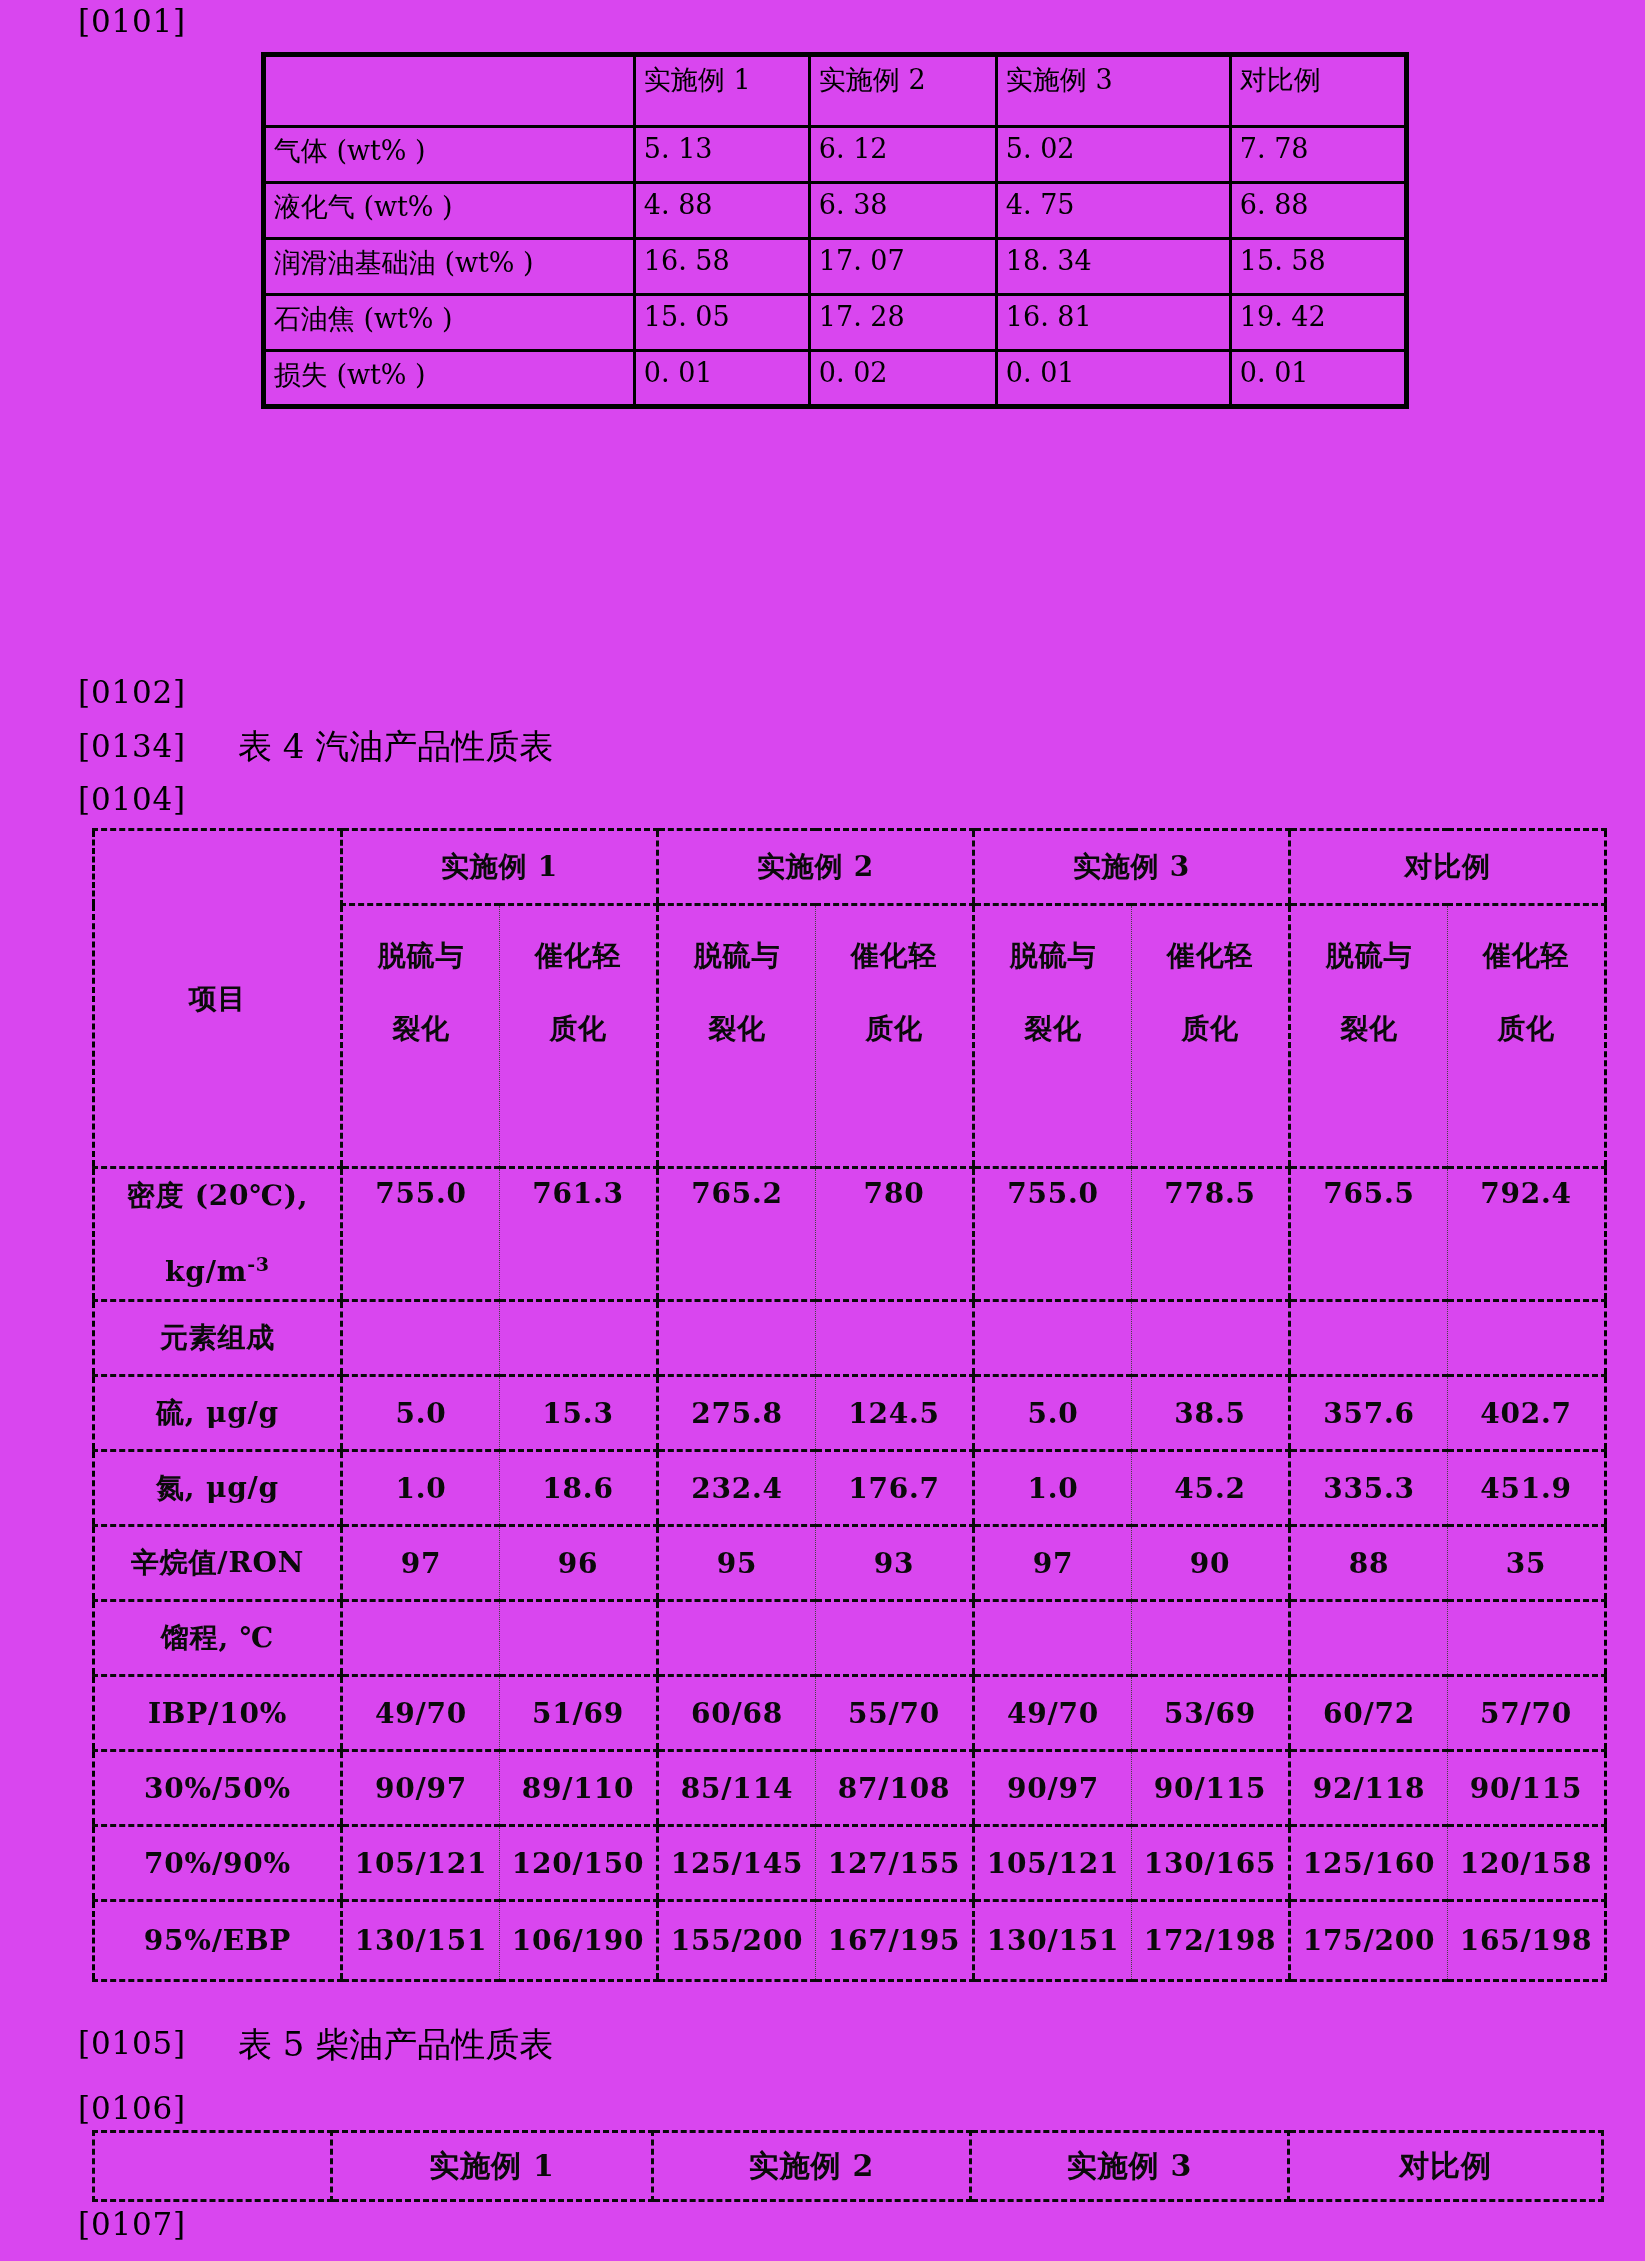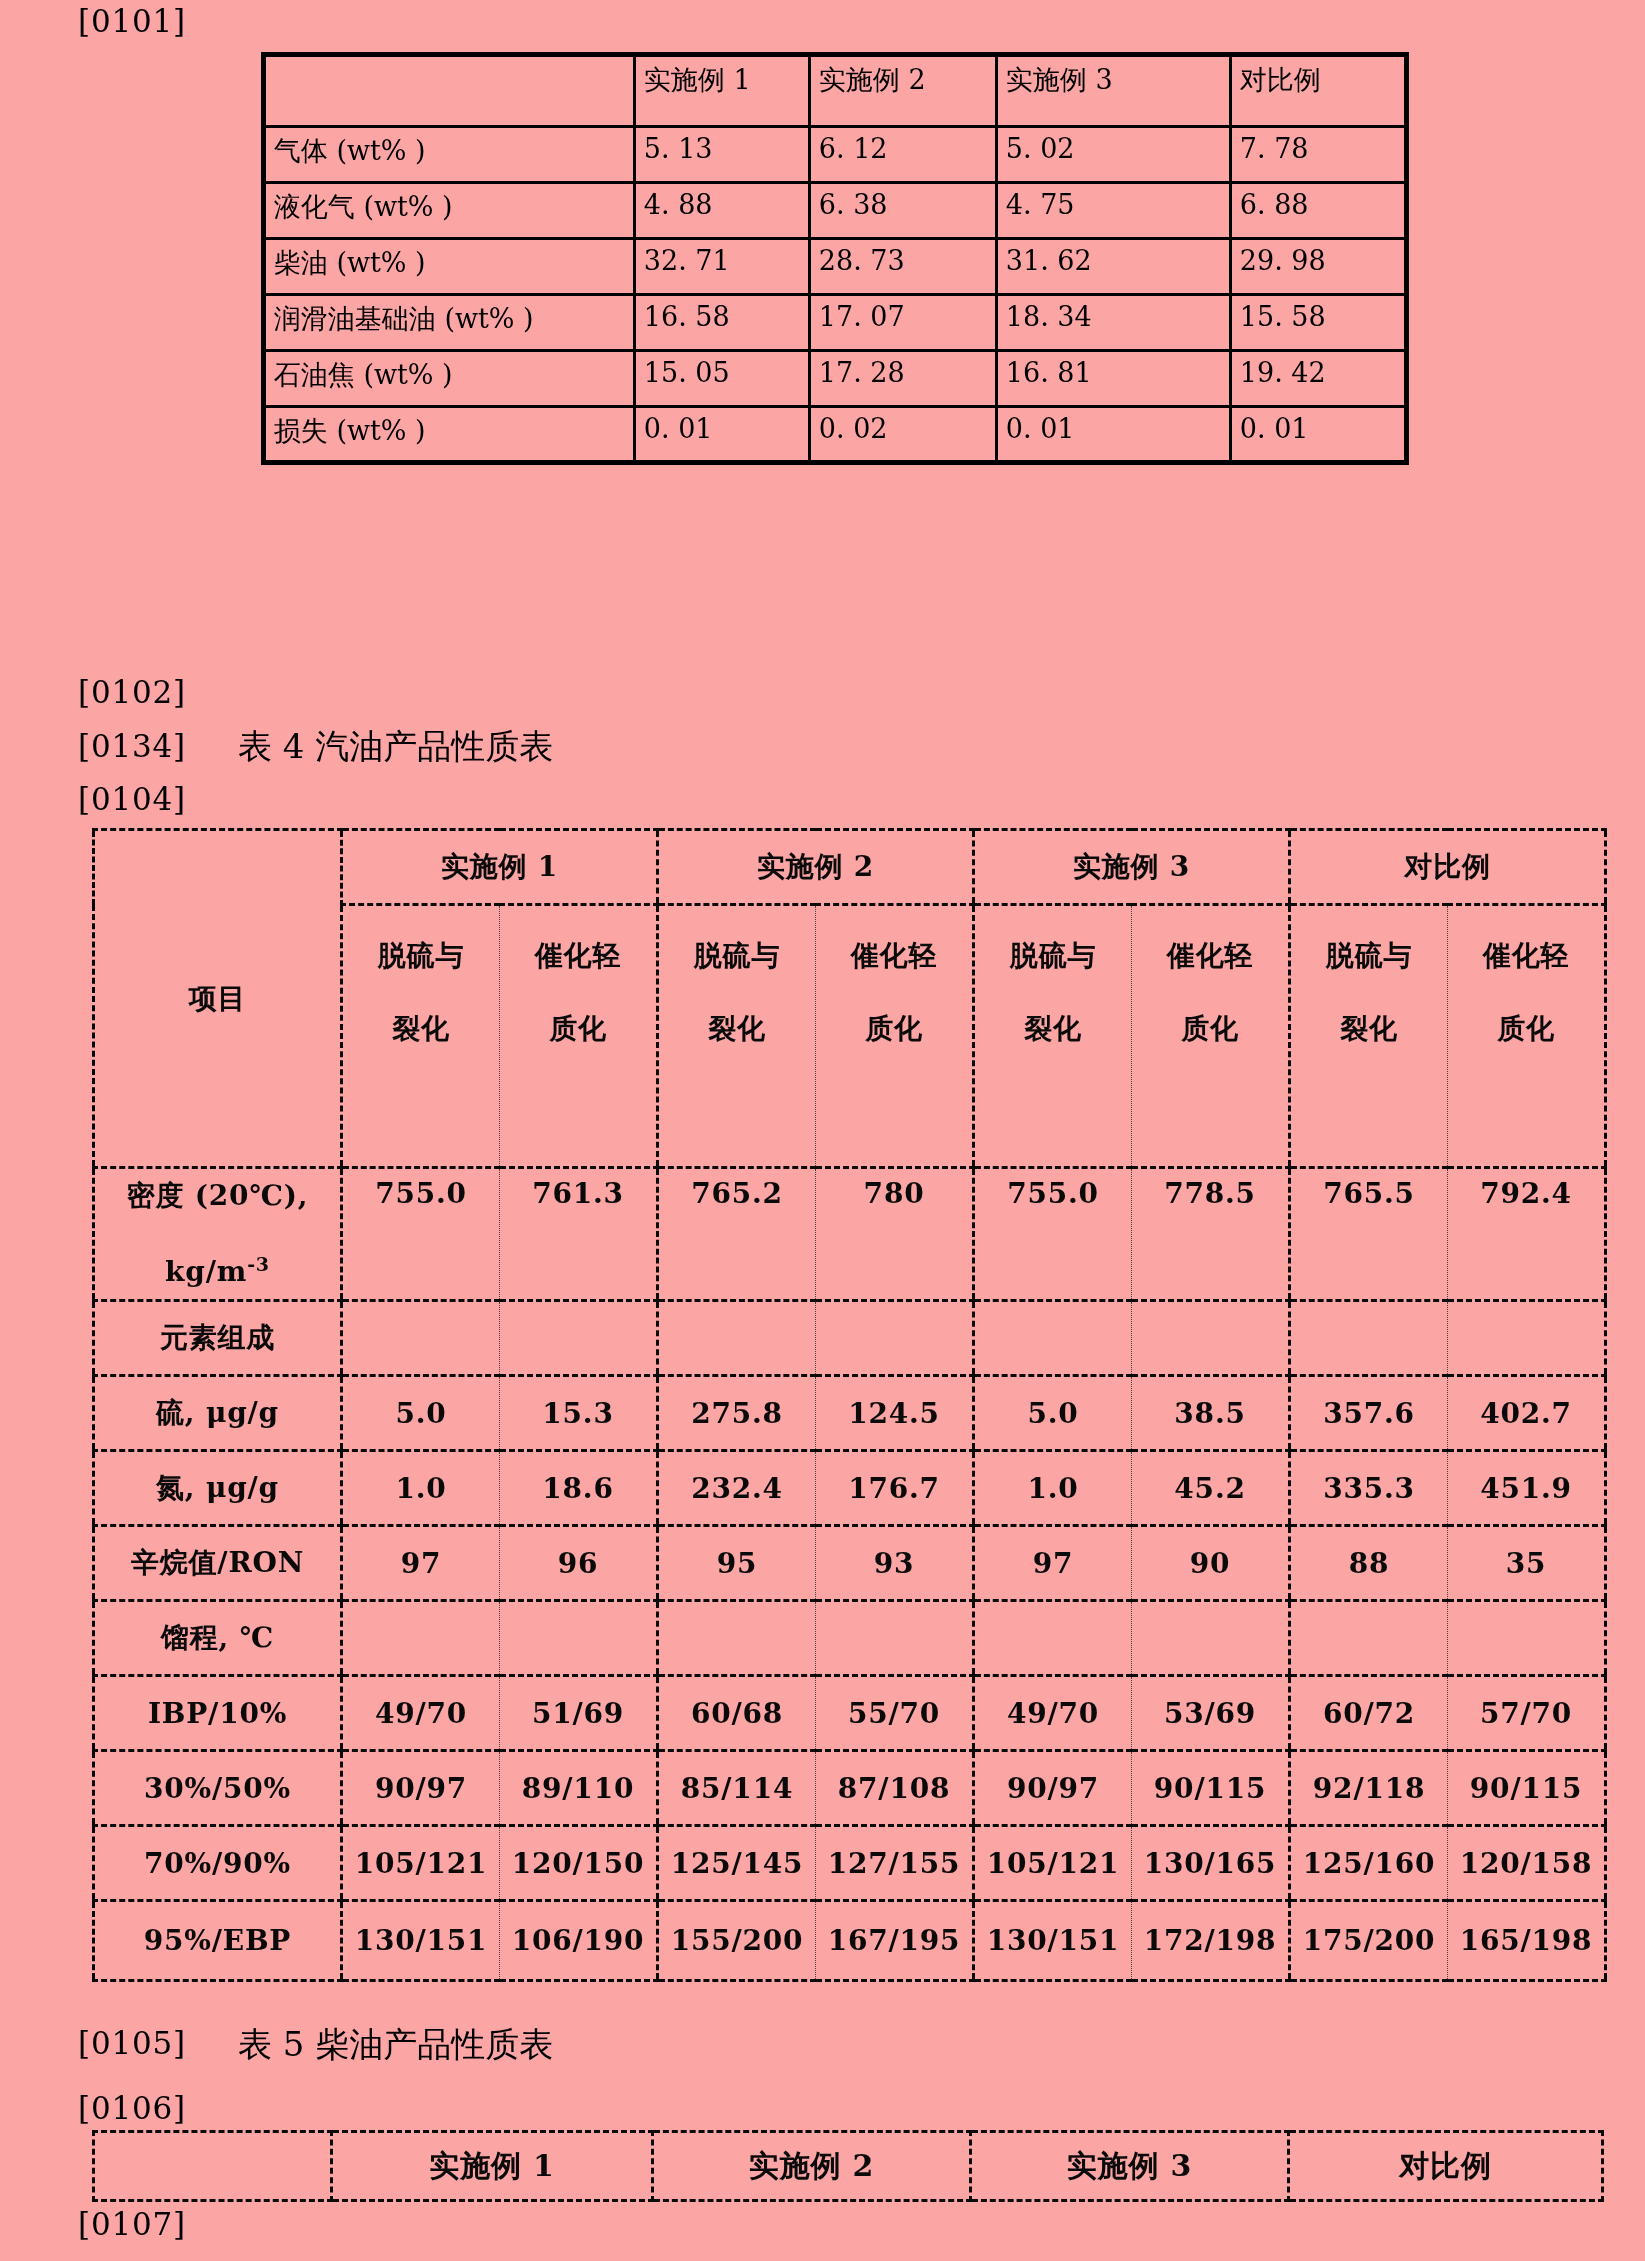--- a/index.html
+++ b/index.html
@@ -1,16 +1,16 @@
 <!DOCTYPE html>
 <html style="font-size:12.5px"><head>
 <meta charset="utf-8">
 <style>
   html,body{margin:0;padding:0;background:#fff;}
-  .page{position:relative;width:1646px;height:2261px;background:#fca5a5;
+  .page{position:relative;width:1646px;height:2261px;background:#d946ef;
         font-family:"DejaVu Serif","Liberation Serif",serif;color:#000;overflow:hidden;}
   .ptag{position:absolute;left:78px;font-size:31px;letter-spacing:0.8px;white-space:nowrap;}
   .cap{position:absolute;left:238px;font-size:34px;white-space:nowrap;}
 
   
   .t1{position:absolute;left:261px;top:52px;width:1142px;border-collapse:collapse;
       table-layout:fixed;border:5.5px solid #000;}
   .t1 td{border:3.9px solid #000;vertical-align:top;text-align:left;
          padding:4.7px 3.1px 0 7.8px;font-size:27px;overflow:hidden;white-space:nowrap;}
   .t1 tr.hr{height:72px;}
@@ -74,27 +74,20 @@
         <td>7. 78</td>
       </tr>
       <tr class="dr">
         <td>液化气 (wt% )</td>
         <td>4. 88</td>
         <td>6. 38</td>
         <td>4. 75</td>
         <td>6. 88</td>
       </tr>
       <tr class="dr">
-        <td>柴油 (wt% )</td>
-        <td>32. 71</td>
-        <td>28. 73</td>
-        <td>31. 62</td>
-        <td>29. 98</td>
-      </tr>
-      <tr class="dr">
         <td>润滑油基础油 (wt% )</td>
         <td>16. 58</td>
         <td>17. 07</td>
         <td>18. 34</td>
         <td>15. 58</td>
       </tr>
       <tr class="dr">
         <td>石油焦 (wt% )</td>
         <td>15. 05</td>
         <td>17. 28</td>

